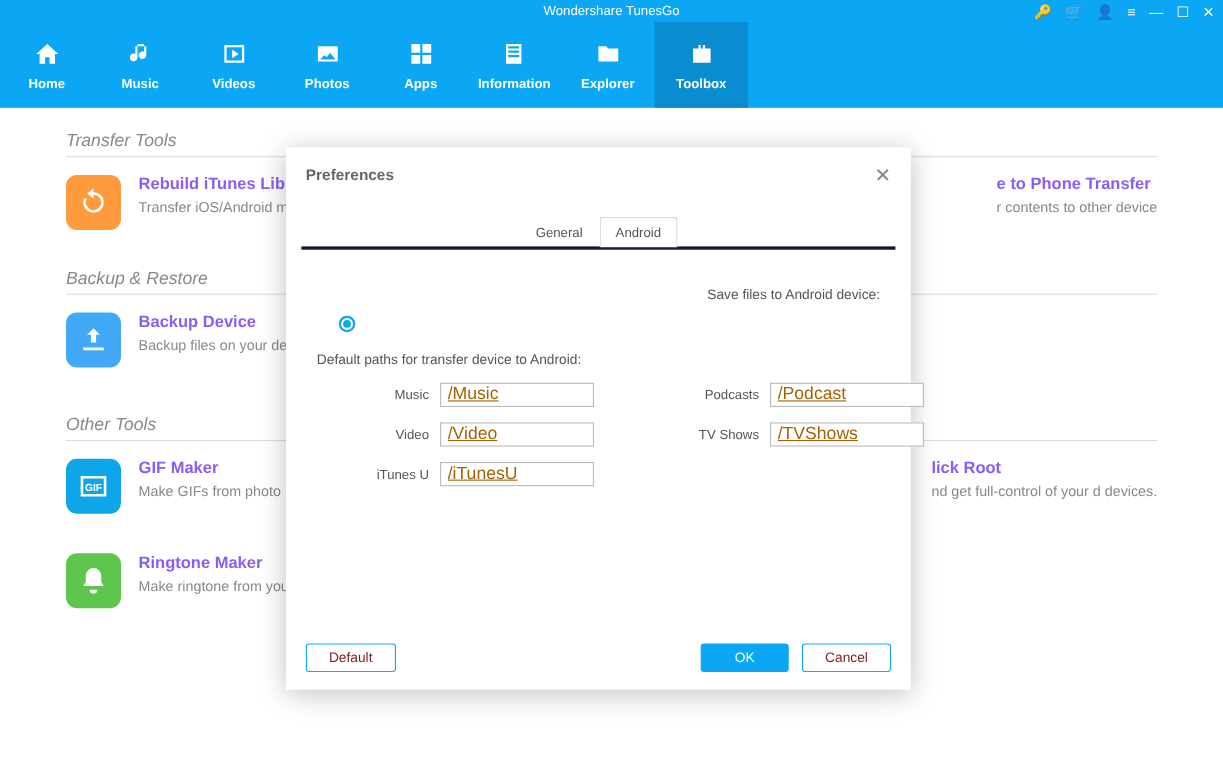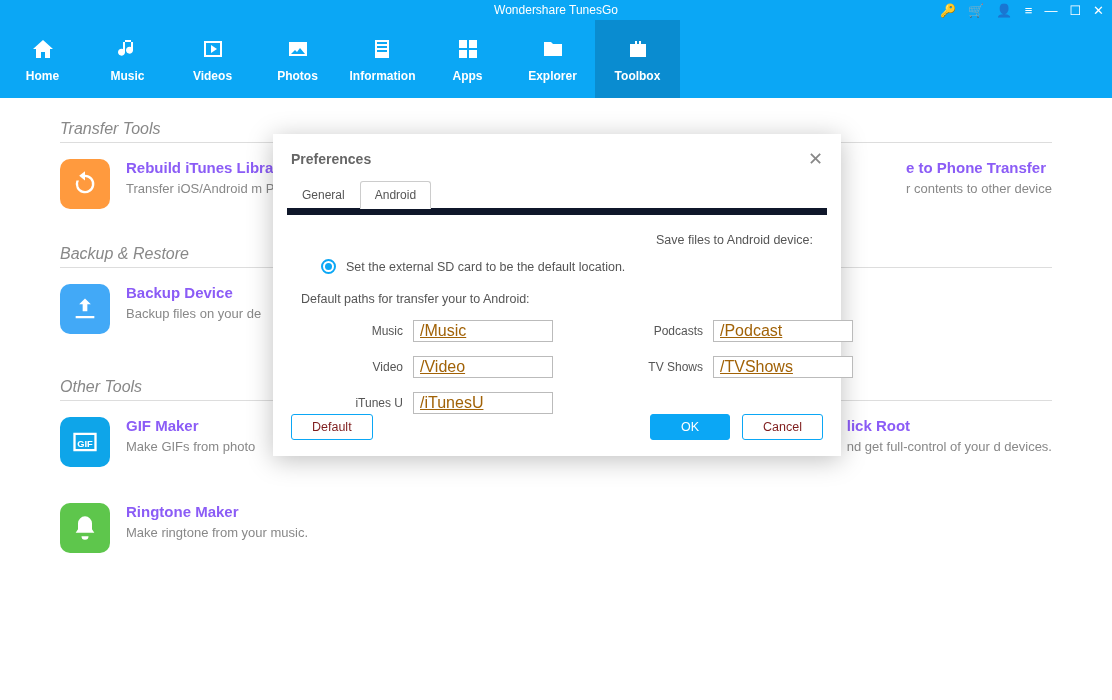--- a/index.html
+++ b/index.html
@@ -31,25 +31,25 @@
 .card-icon svg { fill: #fff; }
 .card-text h3 { color: #8b5cf6; font-size: 15px; font-weight: 700; margin-bottom: 4px; }
 .card-text p { color: #888; font-size: 13px; line-height: 1.35; }
 .orange { background: #ff9a3e; }
 .blue { background: #42a9f7; }
 .purple { background: #0ea5e9; }
 .green { background: #5ec64c; }
 
 
 .overlay { position: absolute; inset: 0; }
-.dialog { position: absolute; left: 273px; top: 134px; width: 568px; height: 322px; background: #fff; box-shadow: 0 4px 24px rgba(0,0,0,0.25); }
+.dialog { position: absolute; left: 260px; top: 134px; width: 568px; height: 493px; background: #fff; box-shadow: 0 4px 24px rgba(0,0,0,0.25); }
 .dialog-header { display: flex; align-items: center; justify-content: space-between; padding: 14px 18px 10px 18px; }
 .dialog-title { color: #666; font-weight: 600; font-size: 14px; }
 .dialog-close { color: #888; font-size: 18px; cursor: pointer; }
-.tabs { display: flex; margin: 0 14px; border-bottom: 7px solid #0f172a; }
+.tabs { display: flex; margin: 16px 14px; border-bottom: 3px solid #0f172a; justify-content: center; }
 .tab { padding: 6px 14px; font-size: 12px; color: #555; border: 1px solid transparent; cursor: pointer; position: relative; top: 1px; }
 .tab.active { border: 1px solid #ccc; border-bottom-color: #fff; background: #fff; border-top-left-radius: 3px; border-top-right-radius: 3px; }
 .dialog-body { padding: 18px 28px 10px 28px; font-size: 12.5px; color: #555; }
 .body-label { margin-bottom: 12px; text-align: right; }
 .radio-row { display: flex; align-items: center; gap: 10px; margin: 10px 0 10px 20px; }
 .radio { width: 15px; height: 15px; border-radius: 50%; border: 2px solid #888; flex-shrink: 0; display: flex; align-items: center; justify-content: center; }
 .radio.selected { border-color: #0ba7f5; }
 .radio.selected::after { content: ""; width: 7px; height: 7px; background: #0ba7f5; border-radius: 50%; }
 .paths-label { margin: 18px 0 14px 0; }
 .path-grid { display: grid; grid-template-columns: 92px 148px 60px 92px 148px; row-gap: 14px; align-items: center; margin-left: 20px; }
@@ -106,32 +106,32 @@
       <div class="icon">
           <svg width="24" height="24" viewBox="0 0 24 24">
             <path d="M3 5h18v14H3V5zm2 2v10h14l-5-6-3 4-2-2-4 4V7zm3 1a2 2 0 1 1 0 4 2 2 0 0 1 0-4z"></path>
           </svg>
         </div>
       <div class="label">Photos</div>
     </div>
     <div class="nav-item">
       <div class="icon">
           <svg width="24" height="24" viewBox="0 0 24 24">
+            <path d="M3 3h8v8H3V3zm10 0h8v8h-8V3zM3 13h8v8H3v-8zm10 0h8v8h-8v-8z"></path>
+          </svg>
+        </div>
+      <div class="label">Apps</div>
+    </div>
+    <div class="nav-item">
+      <div class="icon">
+          <svg width="24" height="24" viewBox="0 0 24 24">
             <path d="M4 3h14v18H4V3zm2 2v2h10V5H6zm0 4v2h10V9H6zm0 4v2h10v-2H6z"></path>
           </svg>
         </div>
       <div class="label">Information</div>
-    </div>
-    <div class="nav-item">
-      <div class="icon">
-          <svg width="24" height="24" viewBox="0 0 24 24">
-            <path d="M3 3h8v8H3V3zm10 0h8v8h-8V3zM3 13h8v8H3v-8zm10 0h8v8h-8v-8z"></path>
-          </svg>
-        </div>
-      <div class="label">Apps</div>
     </div>
     <div class="nav-item">
       <div class="icon">
           <svg width="26" height="24" viewBox="0 0 24 24">
             <path d="M3 5h7l2 2h9v12H3V5z"></path>
           </svg>
         </div>
       <div class="label">Explorer</div>
     </div>
     <div class="nav-item active">
@@ -228,23 +228,22 @@
       <div class="dialog-close">✕</div>
     </div>
     <div class="tabs">
       <div class="tab">General</div>
       <div class="tab active">Android</div>
     </div>
     <div class="dialog-body">
       <div class="body-label">Save files to Android device:</div>
       <div class="radio-row">
         <div class="radio selected"></div>
-        <div>Set the external SD card to be the default location.</div>
-      </div>
-      <div class="paths-label">Default paths for transfer your to Android:</div>
+      </div>
+      <div class="paths-label">Default paths for transfer device to Android:</div>
       <div class="path-grid">
         <div class="path-label">Music</div>
         <input class="path-input" value="/Music" style="">
         <div></div>
         <div class="path-label">Podcasts</div>
         <input class="path-input" value="/Podcast" style="">
 
         <div class="path-label">Video</div>
         <input class="path-input" value="/Video" style="">
         <div></div>

